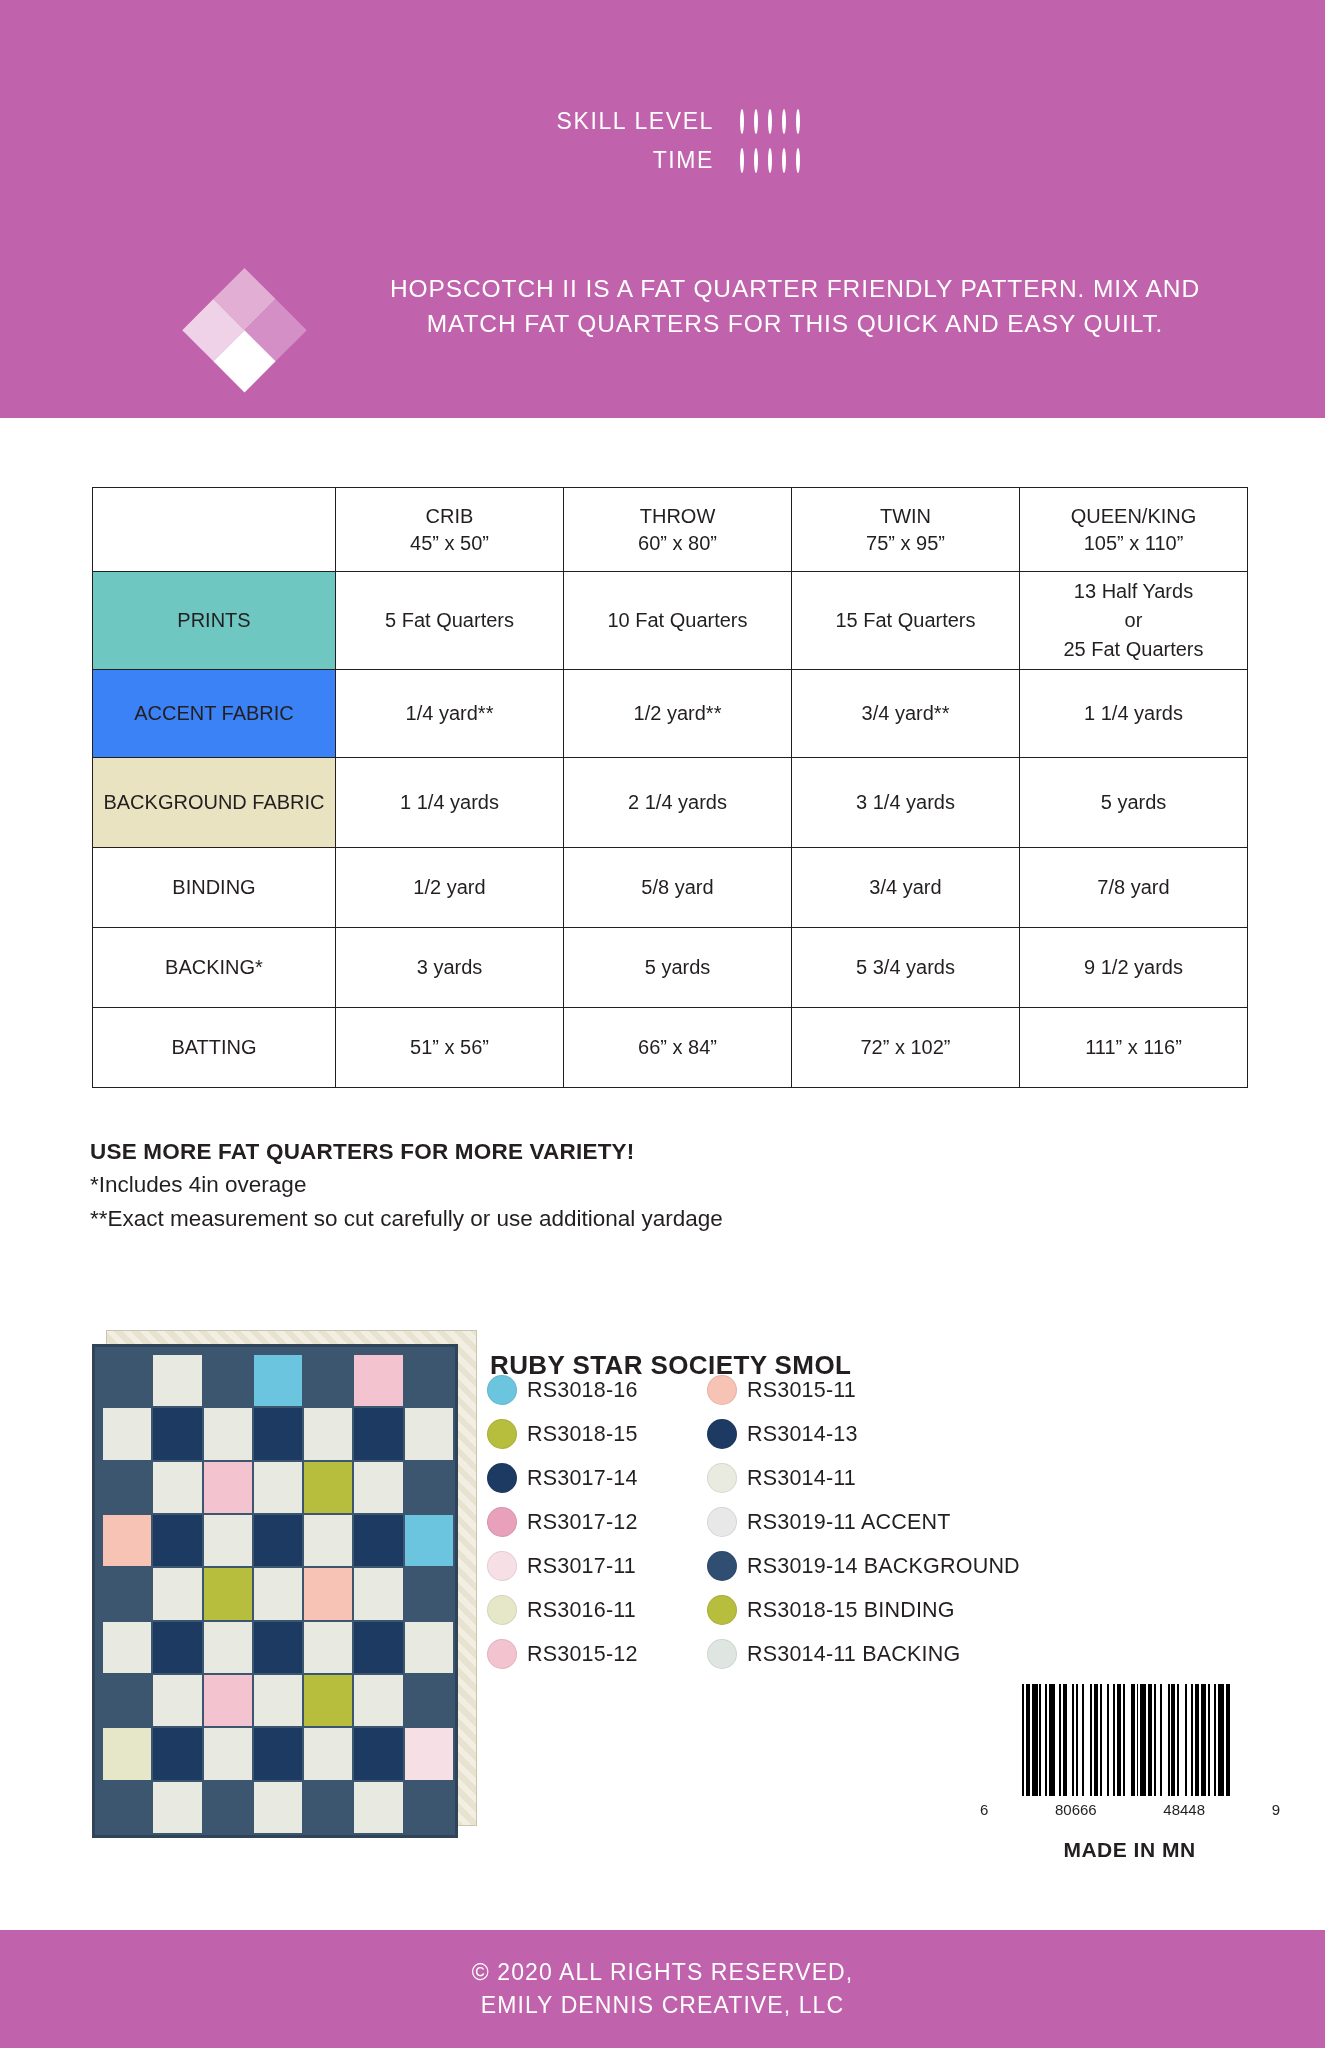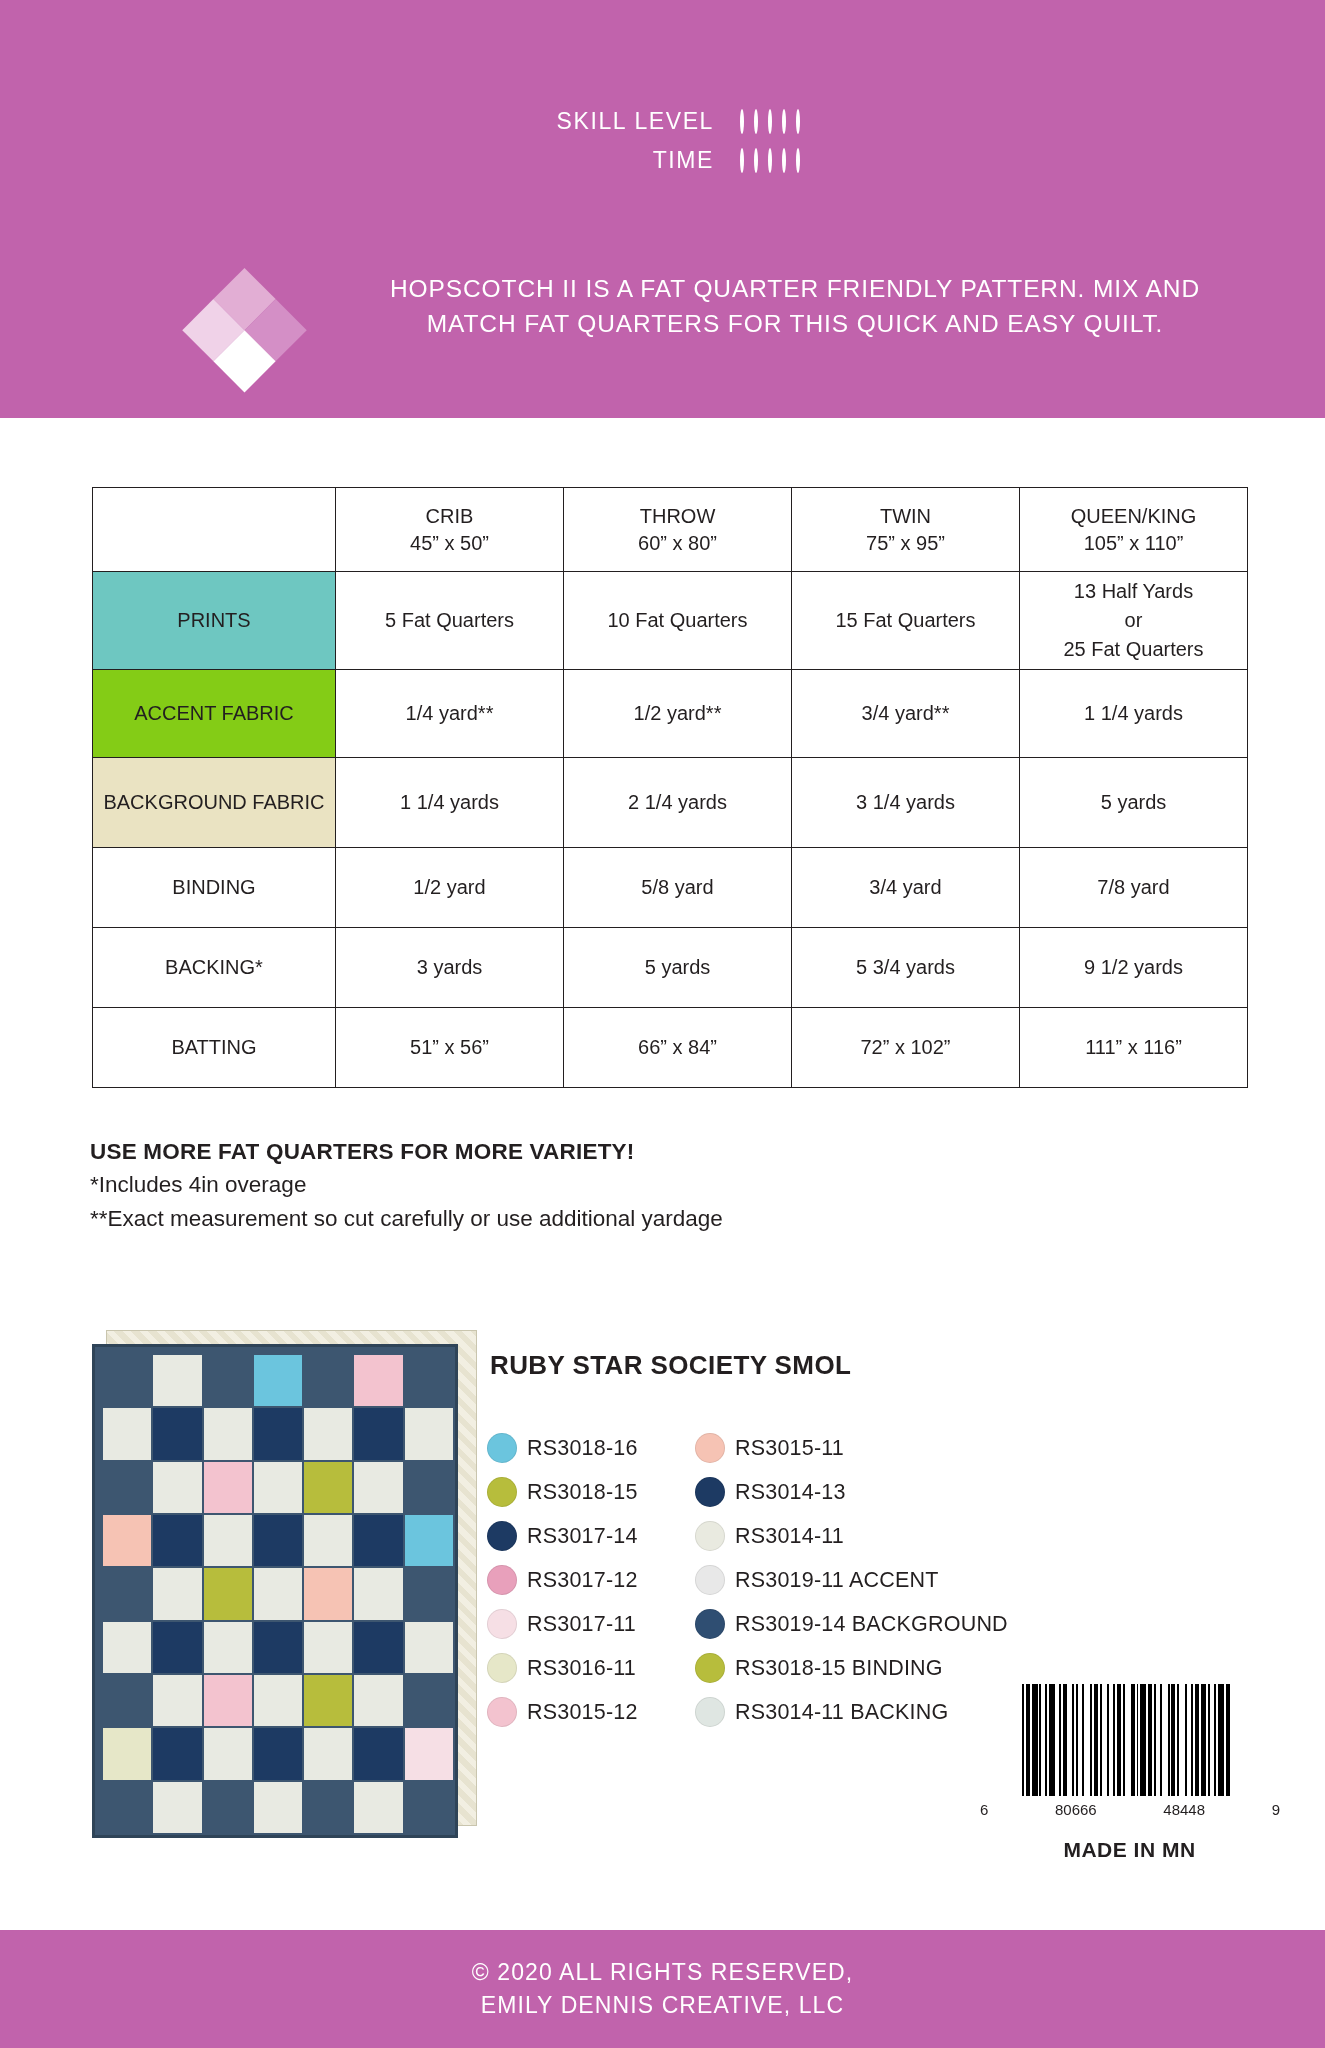--- a/index.html
+++ b/index.html
@@ -105,21 +105,21 @@
     line-height: 1.35;
     height: 84px;
   }
   .hdr-blank { border: 1.5px solid #231f20; }
   .row-label {
     font-weight: bold;
     font-size: 21px;
     line-height: 1.25;
   }
   tr.r-prints td.row-label { background: #6ec7c1; }
-  tr.r-accent td.row-label { background: #84cc16; }
+  tr.r-accent td.row-label { background: #3b82f6; }
   tr.r-background td.row-label { background: #eae3c2; }
   tr.r-prints td { height: 98px; }
   tr.r-accent td { height: 88px; }
   tr.r-background td { height: 90px; }
   tr.r-binding td { height: 80px; }
   tr.r-backing td { height: 80px; }
   tr.r-batting td { height: 80px; }
   .multi { line-height: 1.45; }
 
   .notes {
@@ -173,24 +173,25 @@
     left: 490px;
     top: 1348px;
     font-weight: bold;
     font-size: 26px;
     line-height: 1.35;
     letter-spacing: 0.4px;
   }
   .fabric-cols {
     position: absolute;
     left: 487px;
-    top: 1426px;
+    top: 1368px;
     width: 760px;
     display: flex;
     gap: 18px;
+    justify-content: space-between;
   }
   .fcol { display: flex; flex-direction: column; }
   .fcol.col1 { width: 190px; }
   .fcol.col2 { width: 540px; }
   .fitem {
     display: flex;
     align-items: center;
     height: 44px;
   }
   .swatch {

